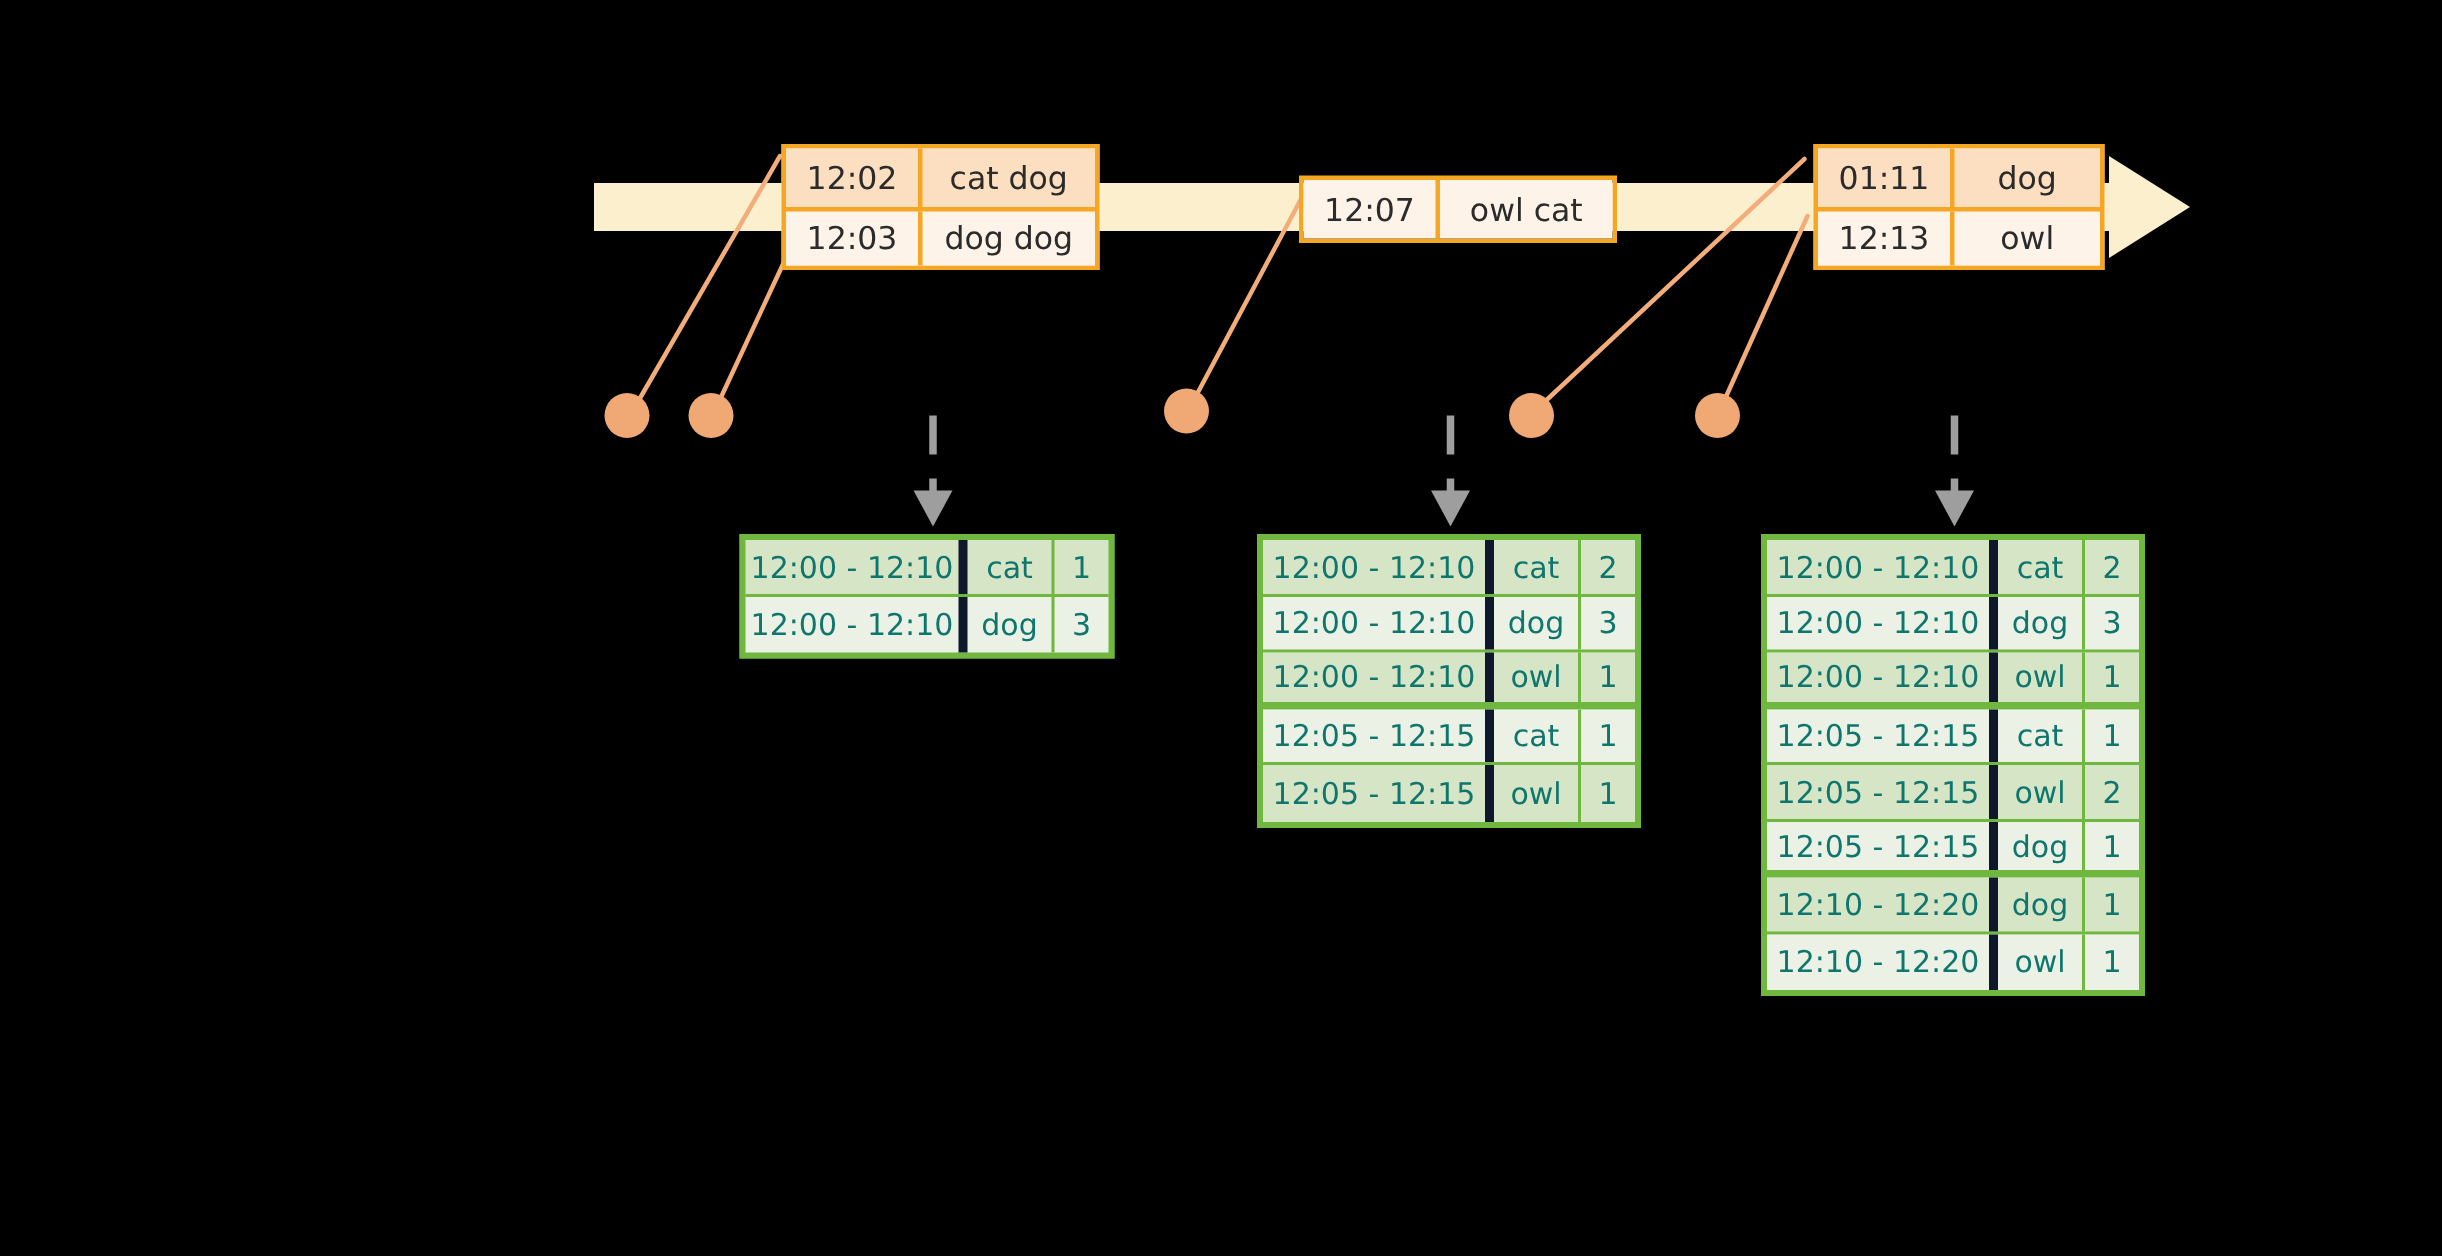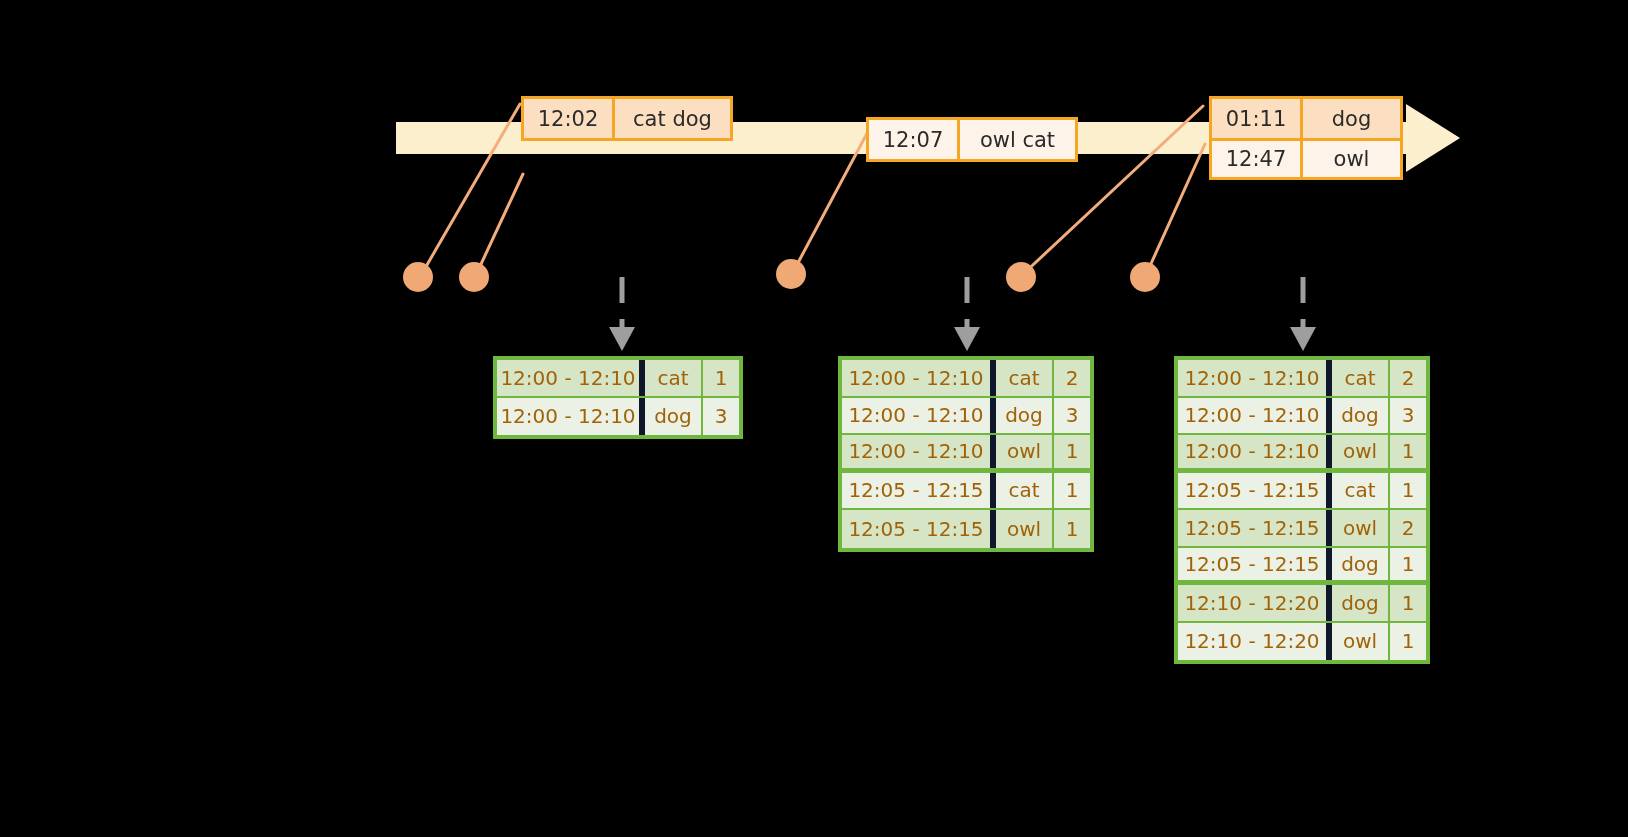--- a/index.html
+++ b/index.html
@@ -76,21 +76,21 @@
   }
   .res-row:last-child { border-bottom: none; }
   .res-row.group-end { border-bottom: 5px solid #6FB73F; }
   .res-row.shade-dark  { background: #D7E5C7; }
   .res-row.shade-light { background: #EBF1E4; }
   .res-cell {
     display: flex;
     align-items: center;
     justify-content: center;
     font-size: 20px;
-    color: #a16207;
+    color: #0f766e;
     box-sizing: border-box;
     white-space: nowrap;
   }
   .res-cell.win {}
   .res-cell.key { border-left: 6px solid #0f172a; }
   .res-cell.cnt { border-left: 2px solid #6FB73F; }
 
   
   .t1 .win { width: 142px; }
   .t1 .key { width: 62px; }
@@ -146,36 +146,40 @@
         <polygon points="1290,293 1316,293 1303,317" stroke="none"></polygon>
       </g>
     </g>
   </svg>
 
   <div class="evt-table" style="left:521px; top:62px;">
     <div class="evt-row shade-dark">
       <div class="evt-cell time">12:02</div>
       <div class="evt-cell val">cat dog</div>
     </div>
+    <div class="evt-row shade-light">
+      <div class="evt-cell time">12:03</div>
+      <div class="evt-cell val">dog dog</div>
+    </div>
   </div>
 
   <div class="evt-table" style="left:866px; top:83px;">
     <div class="evt-row shade-light">
       <div class="evt-cell time">12:07</div>
       <div class="evt-cell val">owl cat</div>
     </div>
   </div>
 
   <div class="evt-table" style="left:1209px; top:62px;">
     <div class="evt-row shade-dark">
       <div class="evt-cell time">01:11</div>
       <div class="evt-cell val-narrow">dog</div>
     </div>
     <div class="evt-row shade-light">
-      <div class="evt-cell time">12:47</div>
+      <div class="evt-cell time">12:13</div>
       <div class="evt-cell val-narrow">owl</div>
     </div>
   </div>
 
   <div class="res-table t1" style="left:493px; top:322px;" id="rt1">
       <div class="res-row shade-dark">
         <div class="res-cell win">12:00 - 12:10</div>
         <div class="res-cell key">cat</div>
         <div class="res-cell cnt">1</div>
       </div>

